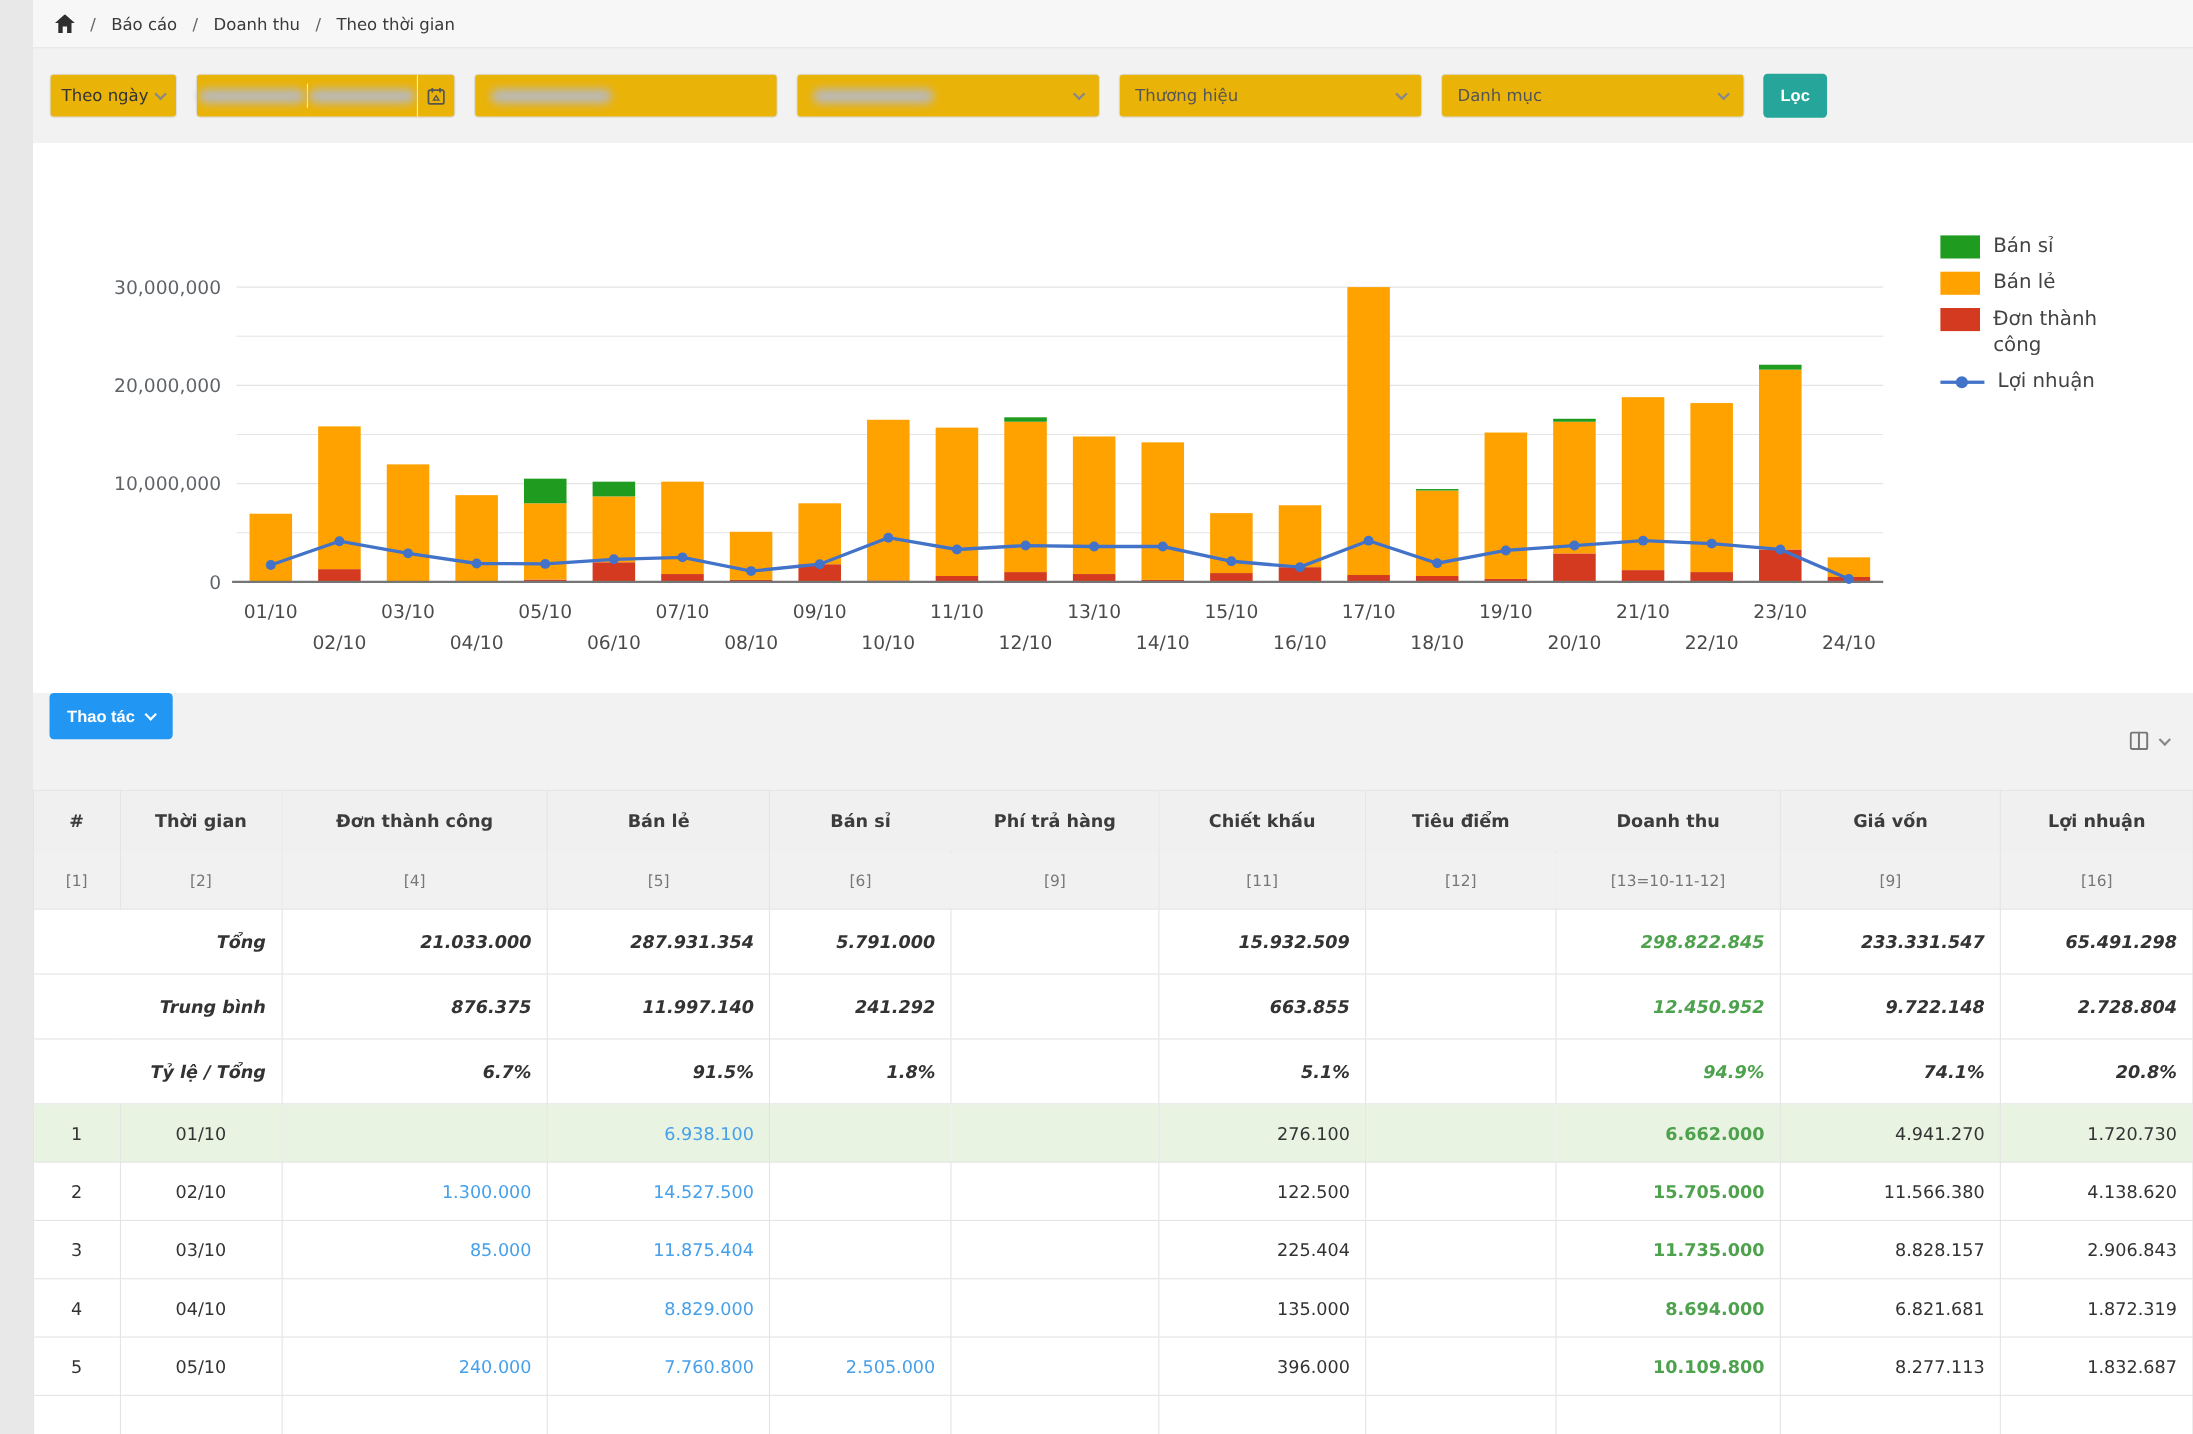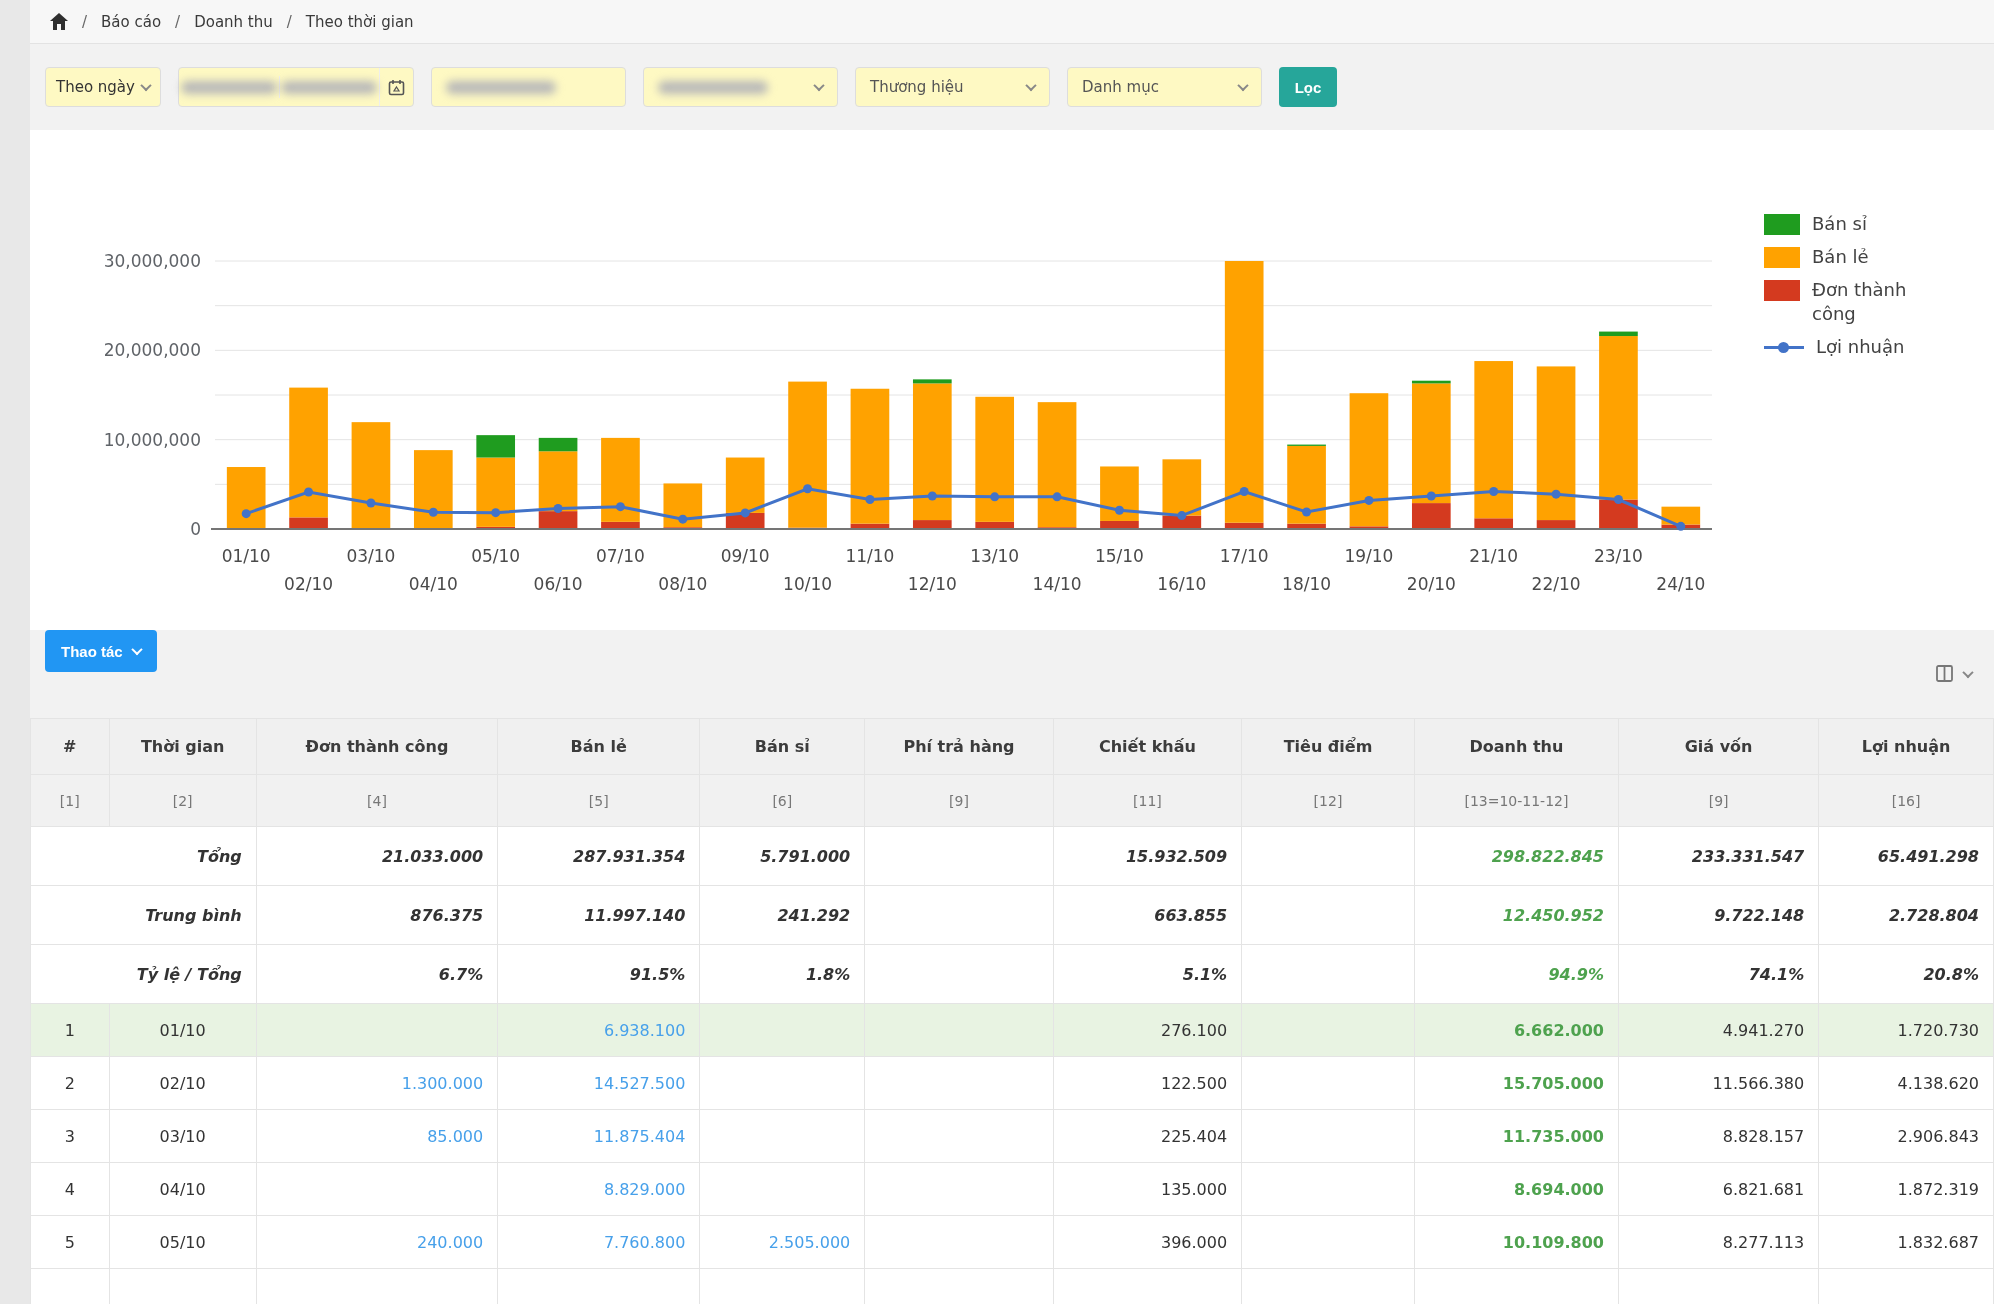--- a/index.html
+++ b/index.html
@@ -8,24 +8,24 @@
   .content { margin-left:30px; width:1964px; }
 
   
   .topbar { height:44px; background:#f7f7f7; border-bottom:1px solid #e3e3e3;
             display:flex; align-items:center; padding-left:20px; gap:14px; font-size:15px; color:#3a3a3a; }
   .topbar .sep { color:#666; }
   .home-ico svg { display:block; }
 
   
   .filterbar { height:86px; background:#f2f2f2; display:flex; align-items:center; padding-left:15px; gap:17px; }
-  .ctrl { background:#fef9c3; border:1px solid #ddd; border-radius:4px; height:40px;
+  .ctrl { background:#eab308; border:1px solid #ddd; border-radius:4px; height:40px;
           display:flex; align-items:center; font-size:15px; color:#555; }
   .ctrl.small { width:116px; padding:0 10px; justify-content:space-between; color:#333; }
-  .ctrl.wide { width:195px; padding:0 14px; justify-content:space-between; }
+  .ctrl.wide { width:276px; padding:0 14px; justify-content:space-between; }
   .daterange { width:236px; padding:0; }
   .daterange .half { flex:1; display:flex; align-items:center; justify-content:center; height:100%; }
   .daterange .div { width:1px; height:60%; background:#eee; }
   .blurblob { width:96px; height:13px; background:#b9b9b9; border-radius:7px; filter:blur(4px); }
   .cal { width:34px; height:100%; display:flex; align-items:center; justify-content:center; border-left:1px solid #eee; }
   .chev { width:8px; height:8px; border-right:2px solid #888; border-bottom:2px solid #888;
           transform:rotate(45deg) translate(-1px,-1px); flex:none; }
   .btn-loc { background:#26a69a; color:#fff; border:none; border-radius:4px; height:40px; width:58px;
              font-size:15px; font-weight:bold; cursor:pointer; }
 

